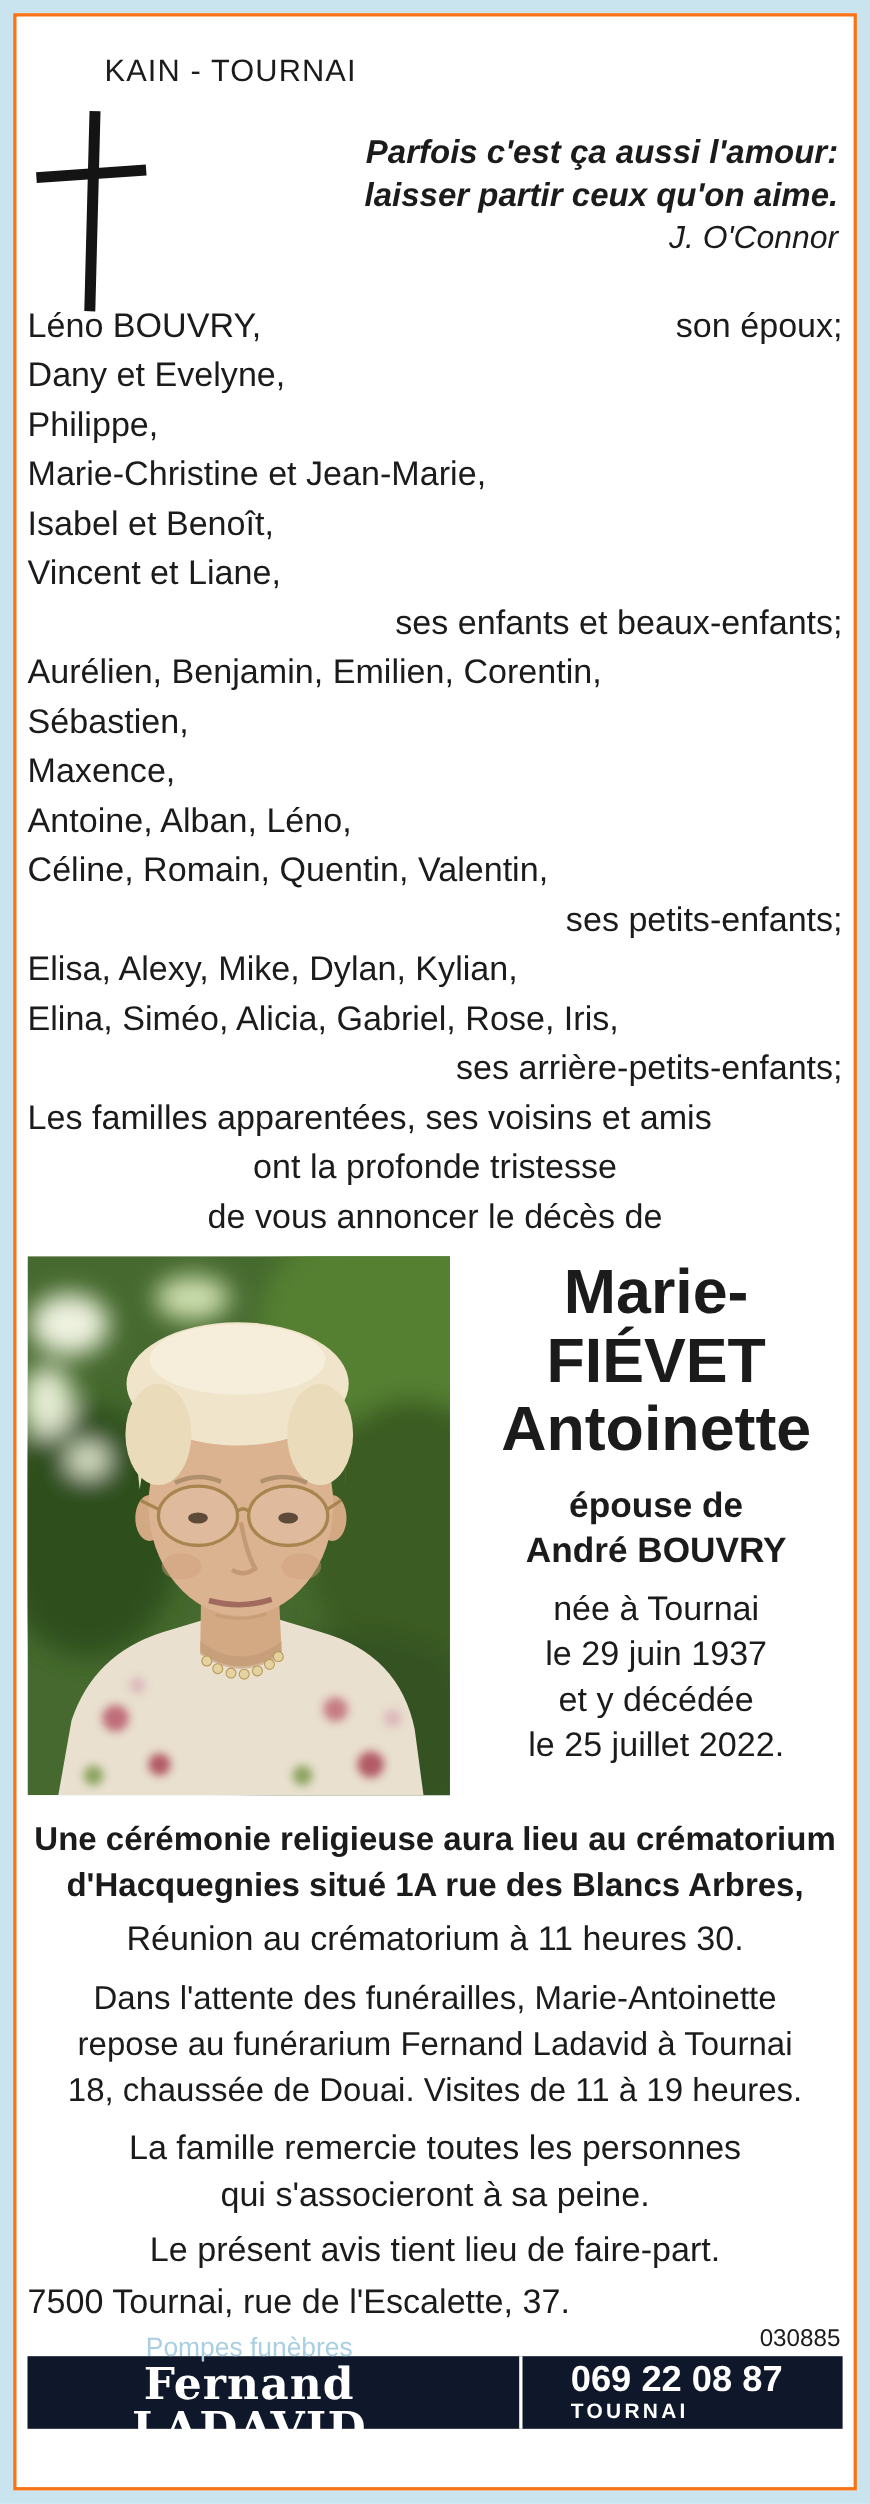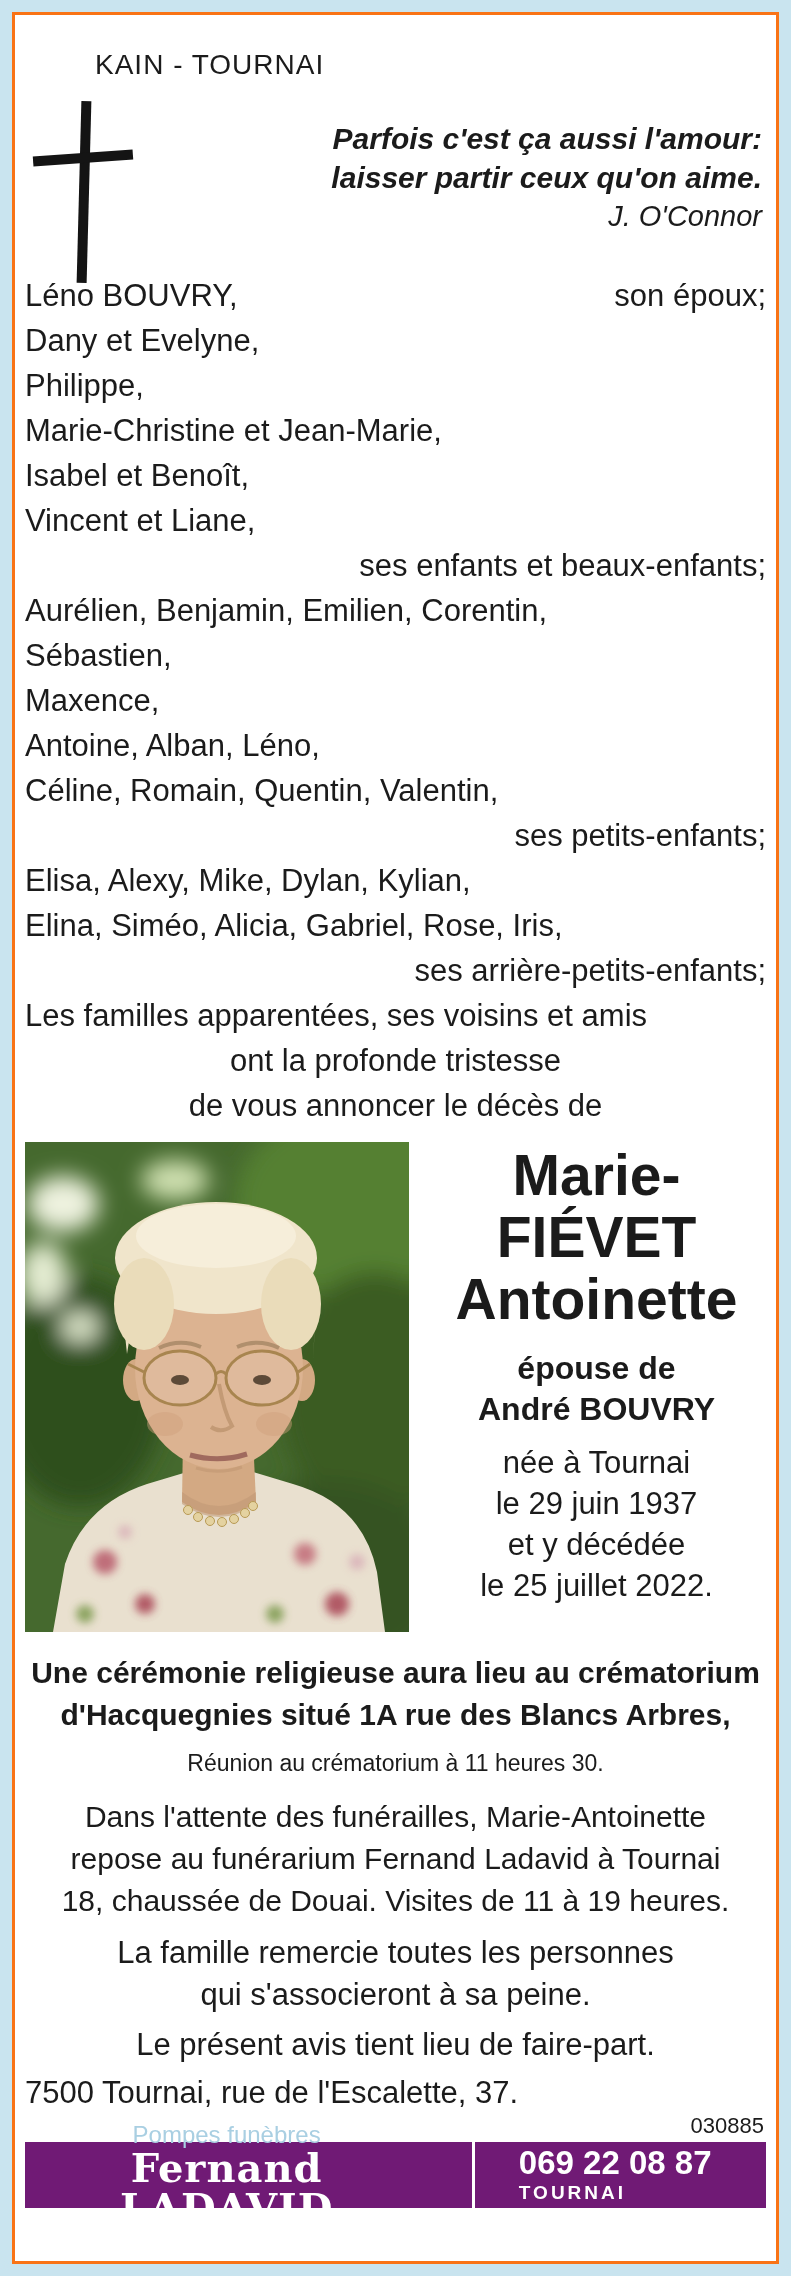--- a/index.html
+++ b/index.html
@@ -39,30 +39,30 @@
   
   .photo-row{display:flex;margin-top:14px;gap:18px}
   .photo{width:384px;height:490px;flex:0 0 auto}
   .photo svg{display:block;width:100%;height:100%}
   .deceased-col{flex:1 1 auto;text-align:center;padding-top:2px}
   .deceased-name{font-size:57px;line-height:62px;font-weight:bold}
   .spouse-of{margin-top:18px;font-size:32px;line-height:41px;font-weight:bold}
   .dates{margin-top:12px;font-size:31px;line-height:41px}
   
   .ceremony{margin-top:20px;text-align:center;font-size:30px;line-height:42px;font-weight:bold}
-  .meeting{margin-top:6px;text-align:center;font-size:23px;line-height:42px}
+  .meeting{margin-top:6px;text-align:center;font-size:31px;line-height:42px}
   .repose{margin-top:12px;text-align:center;font-size:30px;line-height:42px}
   .thanks{margin-top:10px;text-align:center;font-size:31px;line-height:42px}
   .notice{margin-top:8px;text-align:center;font-size:31px;line-height:42px}
   .address{margin-top:6px;font-size:31px;line-height:42px}
   .ref{text-align:right;font-size:22px;line-height:24px;padding-right:2px}
   
   .footer-band{
     margin-top:4px;height:66px;
-    background:#701a75;color:#fff;
+    background:#0f172a;color:#fff;
     display:flex;align-items:stretch;gap:44px;
   }
   .fb-left{flex:1 1 62%;display:flex;flex-direction:column;justify-content:center;text-align:center;padding:2px 0}
   .fb-tagline{color:#a9cfe2;font-size:24px;line-height:26px}
   .fb-name{
     font-family:"DejaVu Serif","Liberation Serif",serif;
     font-size:40px;line-height:40px;font-weight:bold;letter-spacing:1px;
   }
   .fb-sep{width:3px;background:#ffffff}
   .fb-right{flex:1 1 38%;display:flex;flex-direction:column;justify-content:center;}

